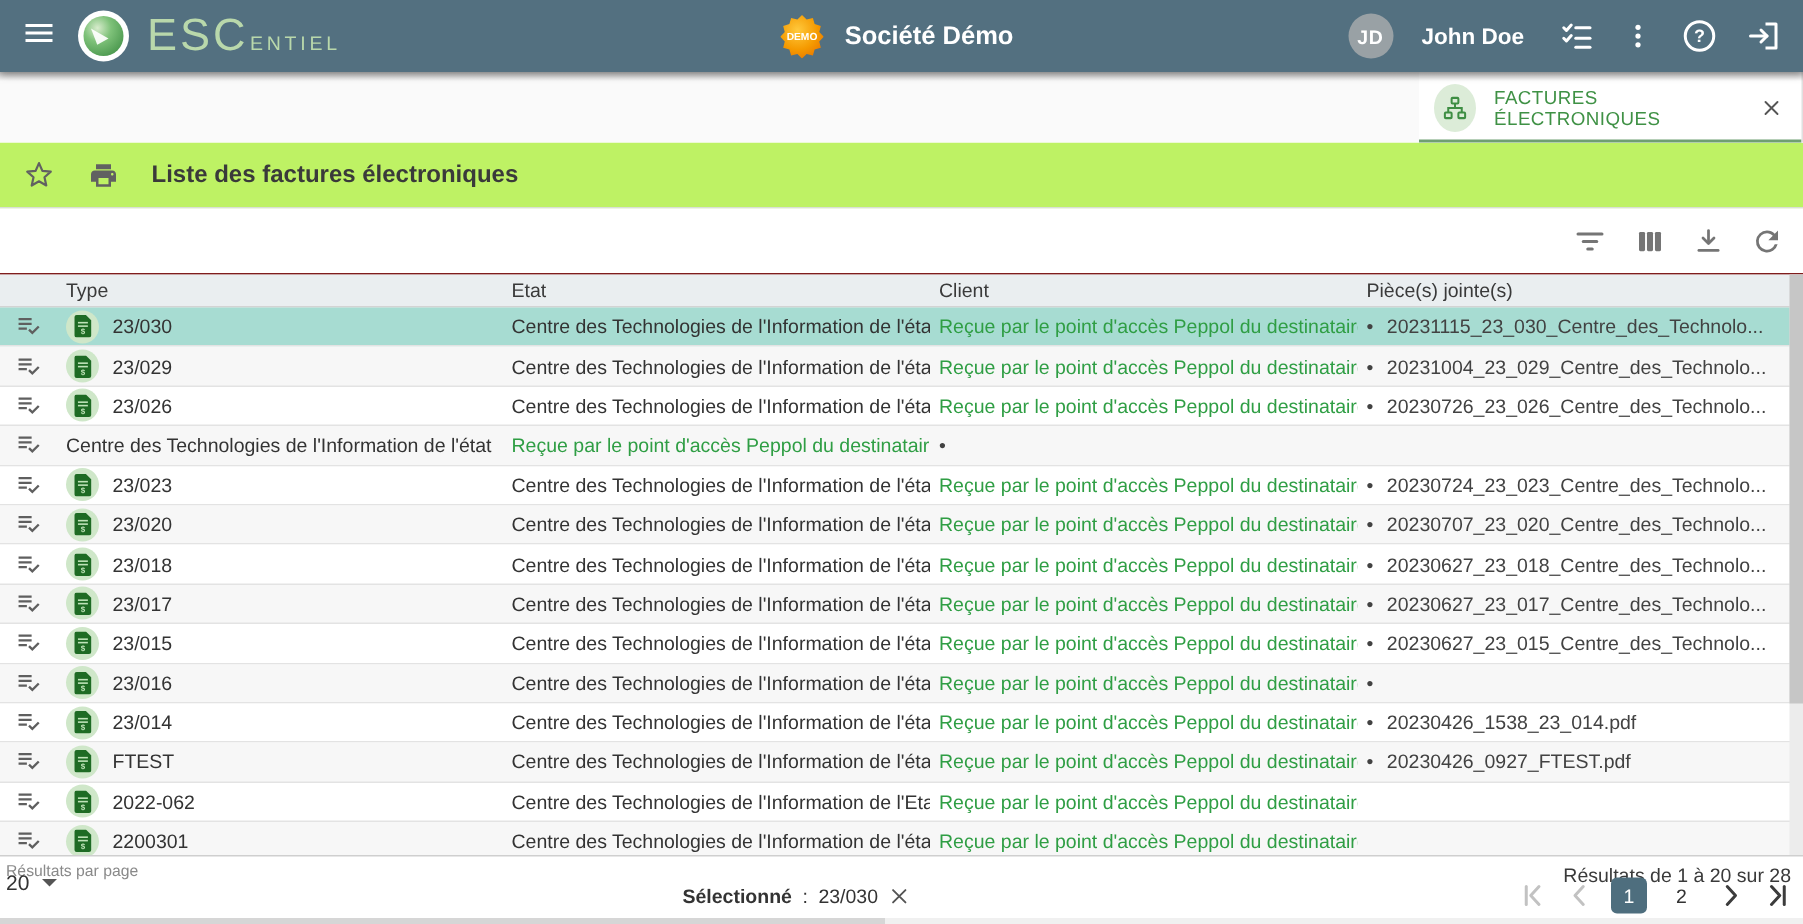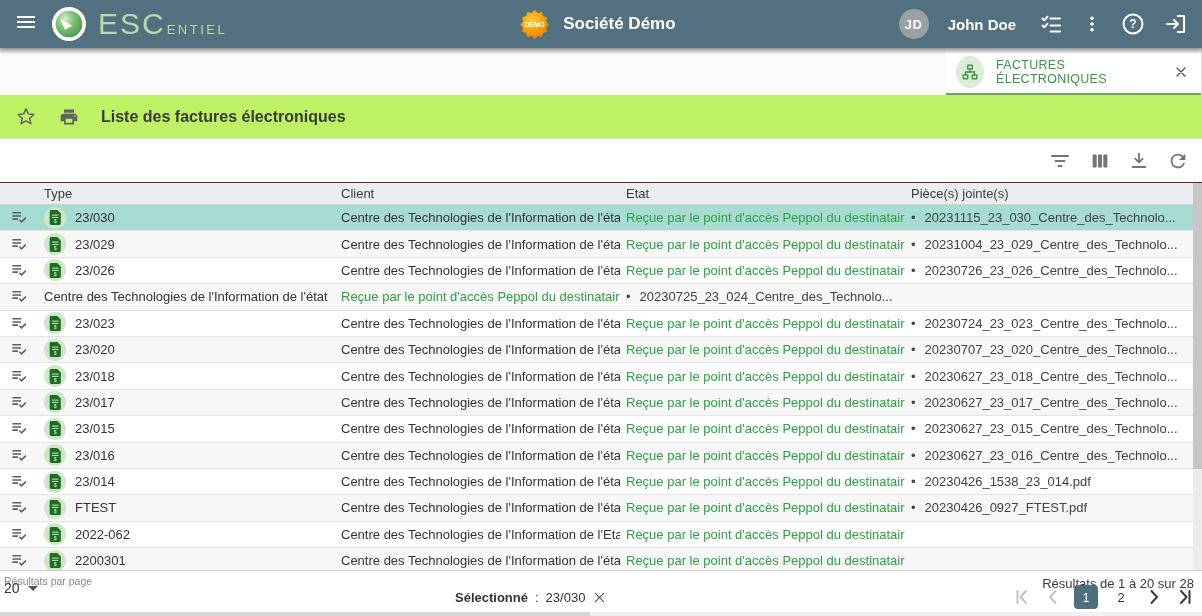--- a/index.html
+++ b/index.html
@@ -269,22 +269,22 @@
     <svg width="22" height="22" viewBox="0 0 24 24" fill="#757575">
         <path d="M17.65 6.35A7.95 7.95 0 0 0 12 4a8 8 0 1 0 7.73 10h-2.08A6 6 0 1 1 12 6c1.66 0 3.14.69 4.22 1.78L13 11h7V4l-2.35 2.35z"></path>
       </svg>
   </span>
 </div>
 
 <div class="table-area">
   <div class="thead">
     <div class="hcell"></div>
     <div class="hcell">Type</div>
+    <div class="hcell">Etat</div>
     <div class="hcell">Client</div>
-    <div class="hcell">Etat</div>
     <div class="hcell">Pièce(s) jointe(s)</div>
   </div>
   <div>
   <div class="trow selected">
     <div class="cell c-icon">
       <span style="display:flex">
         <svg width="19" height="19" viewBox="0 0 24 24" fill="#5f5f5f">
               <path d="M3 5h11v2H3zM3 9h11v2H3zM3 13h7v2H3z"></path>
               <path d="M14.6 16.2l-2.1-2.1-1.4 1.4 3.5 3.5 6.1-6.1-1.4-1.4z"></path>
             </svg>
@@ -371,21 +371,20 @@
         <svg width="19" height="19" viewBox="0 0 24 24" fill="#5f5f5f">
               <path d="M3 5h11v2H3zM3 9h11v2H3zM3 13h7v2H3z"></path>
               <path d="M14.6 16.2l-2.1-2.1-1.4 1.4 3.5 3.5 6.1-6.1-1.4-1.4z"></path>
             </svg>
       </span>
     </div>
     <div class="cell c-client">Centre des Technologies de l'Information de l'état</div>
     <div class="cell c-etat">Reçue par le point d'accès Peppol du destinataire</div>
     <div class="cell c-attach">
       <span class="bullet">•</span>
-      <span class="attach-text">20230725_23_024_Centre_des_Technolo...</span>
     </div>
   </div>
 
   <div class="trow">
     <div class="cell c-icon">
       <span style="display:flex">
         <svg width="19" height="19" viewBox="0 0 24 24" fill="#5f5f5f">
               <path d="M3 5h11v2H3zM3 9h11v2H3zM3 13h7v2H3z"></path>
               <path d="M14.6 16.2l-2.1-2.1-1.4 1.4 3.5 3.5 6.1-6.1-1.4-1.4z"></path>
             </svg>
@@ -539,21 +538,20 @@
           <rect x="3" y="7.8" width="7.5" height="1.2" fill="#bfe3b8"></rect>
           <text x="6.8" y="14.6" text-anchor="middle" font-size="6" font-weight="bold" fill="#bfe3b8">$</text>
         </svg>
       </span>
       <span class="type-text">23/016</span>
     </div>
     <div class="cell c-client">Centre des Technologies de l'Information de l'état</div>
     <div class="cell c-etat">Reçue par le point d'accès Peppol du destinataire</div>
     <div class="cell c-attach">
       <span class="bullet">•</span>
-      <span class="attach-text">20230627_23_016_Centre_des_Technolo...</span>
     </div>
   </div>
 
   <div class="trow">
     <div class="cell c-icon">
       <span style="display:flex">
         <svg width="19" height="19" viewBox="0 0 24 24" fill="#5f5f5f">
               <path d="M3 5h11v2H3zM3 9h11v2H3zM3 13h7v2H3z"></path>
               <path d="M14.6 16.2l-2.1-2.1-1.4 1.4 3.5 3.5 6.1-6.1-1.4-1.4z"></path>
             </svg>

